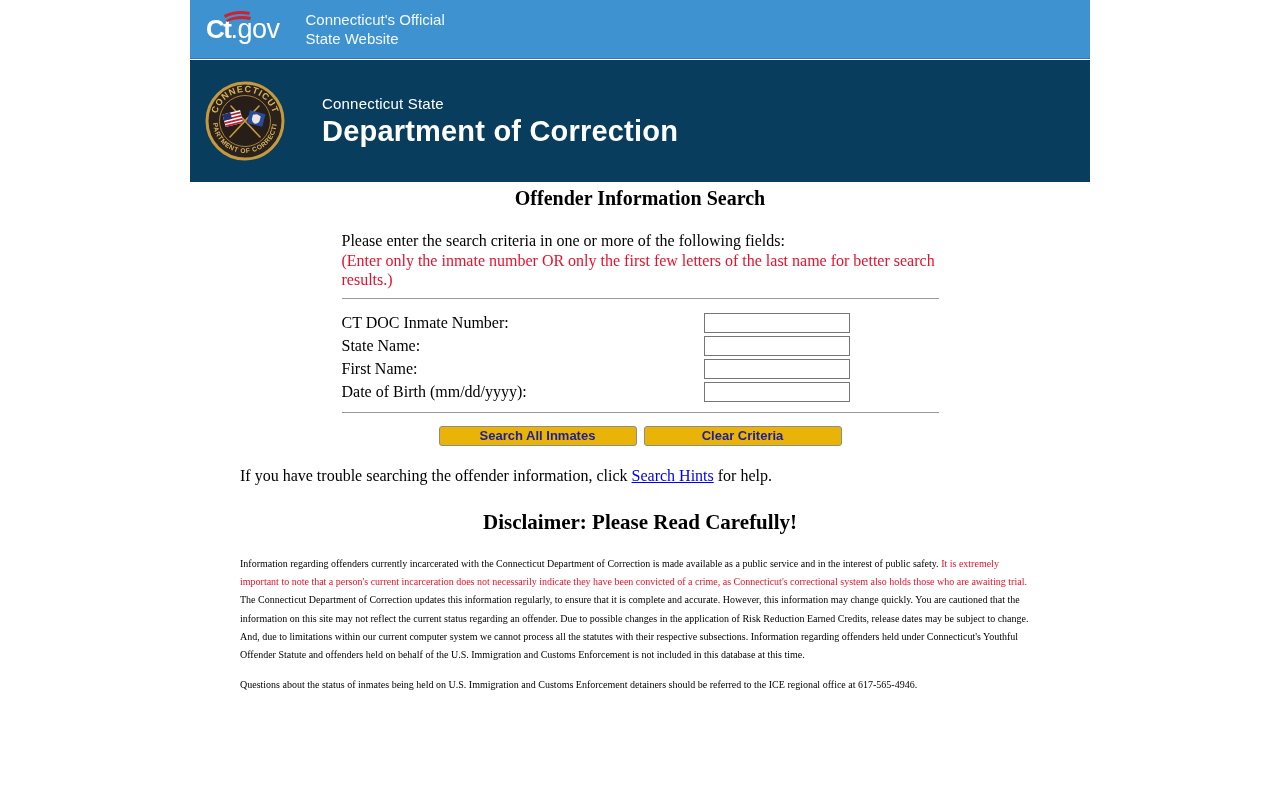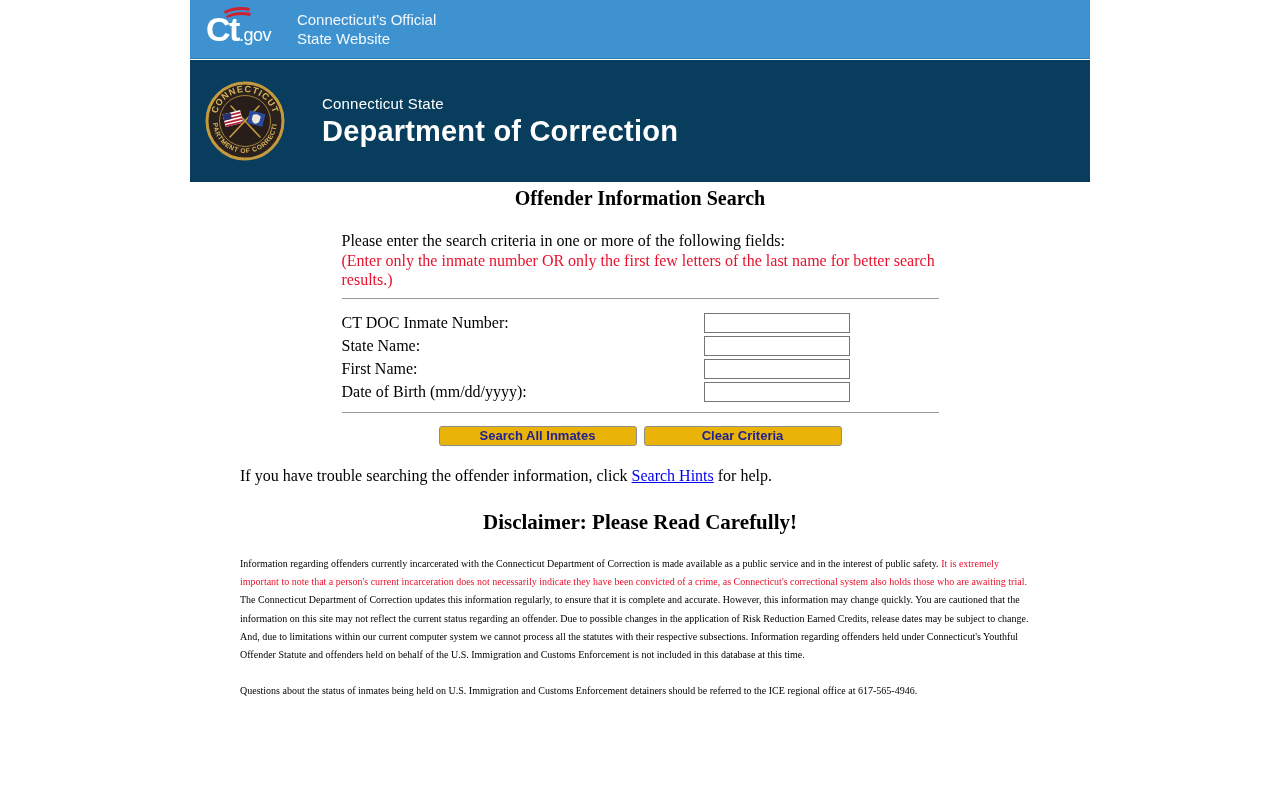--- a/index.html
+++ b/index.html
@@ -22,22 +22,22 @@
     border-bottom: 1px solid #2e7ab0;
   }
   .ctgov-logo {
     position: relative;
     margin-left: 16px;
     color: #fff;
     font-family: "Liberation Sans", sans-serif;
     line-height: 1;
     white-space: nowrap;
   }
-  .ctgov-logo .ct { font-size: 34px; font-weight: bold; letter-spacing: -1.5px; }
-  .ctgov-logo .gov { font-size: 18px; font-weight: normal; letter-spacing: -0.5px; }
+  .ctgov-logo .ct { font-size: 26px; font-weight: bold; letter-spacing: -1.5px; }
+  .ctgov-logo .gov { font-size: 27px; font-weight: normal; letter-spacing: -0.5px; }
   .ctgov-stripes {
     position: absolute; left: 16px; top: -7px;
     width: 32px; height: 14px;
   }
   .tagline {
     margin-left: 26px;
     color: #f2f8fd;
     font-family: "Liberation Sans", sans-serif;
     font-size: 15px; line-height: 19px;
   }
@@ -113,21 +113,21 @@
     text-align: center;
     font-size: 21px; font-weight: bold;
     margin: 25px 0 16px 0;
   }
 
   .disclaimer-p {
     font-size: 10px;
     line-height: 18.2px;
     margin: 20px 0 0 0;
   }
-  .disclaimer-p.second { margin-top: 18px; }
+  .disclaimer-p.second { margin-top: 12px; }
   .red-text { color: #e8112d; }
 </style>
 </head>
 <body>
 
 <div class="topbar">
   <div class="ctgov-logo">
     <span class="ct">Ct</span><span class="gov">.gov</span>
     <svg class="ctgov-stripes" viewBox="0 0 32 14">
       <path d="M2,6 Q14,0 28,3 L27,6 Q14,3 3,9 Z" fill="#d0212f"></path>

